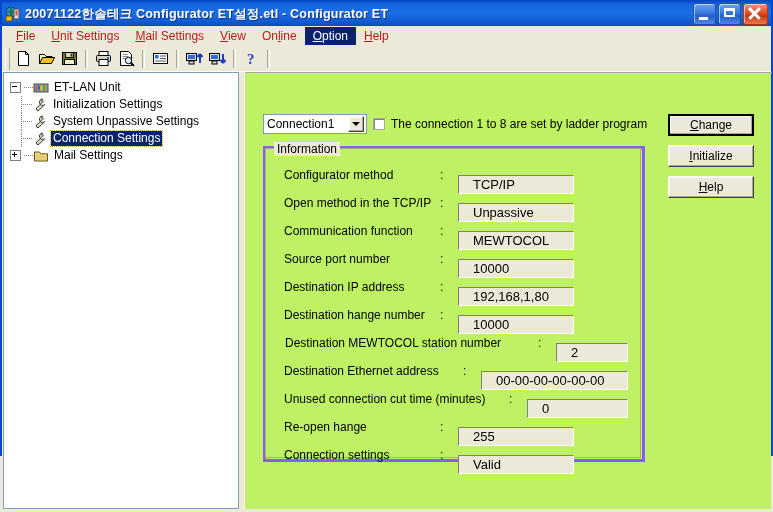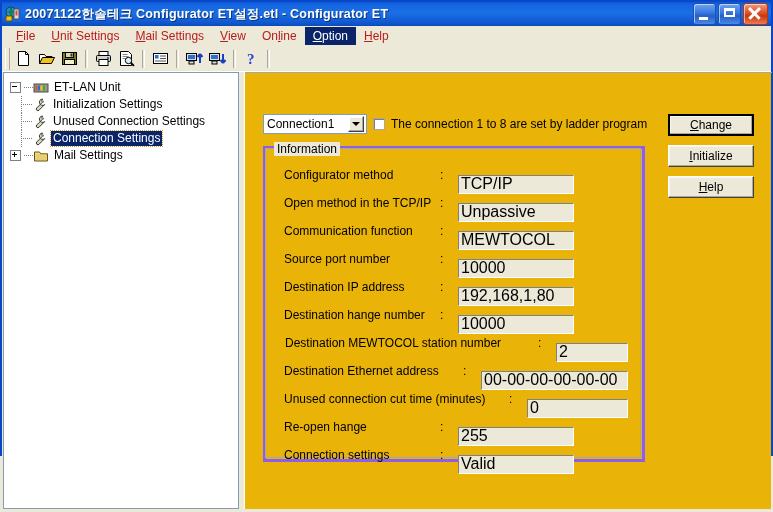--- a/index.html
+++ b/index.html
@@ -90,21 +90,21 @@
   .dotline{width:9px;height:1px;border-top:1px dotted #808080;flex:0 0 auto;}
   .vline{width:1px;height:17px;border-left:1px dotted #808080;flex:0 0 auto;margin-right:0;}
   .ico{width:16px;height:16px;margin-right:3px;flex:0 0 auto;position:relative;}
 
   
   .splitter{position:absolute;left:238px;top:46px;width:4px;height:437px;background:#ece9d8;}
 
   
   .right-panel{
     position:absolute;left:242px;top:46px;width:527px;height:437px;
-    background:#eab308;border-left:1px solid #ffffff;box-sizing:border-box;
+    background:#bef264;border-left:1px solid #ffffff;box-sizing:border-box;
   }
   .rp-topline{position:absolute;left:0;top:0;width:527px;height:1px;background:#aca899;}
 
   .combo{
     position:absolute;left:18px;top:42px;width:104px;height:20px;
     background:#fff;border:1px solid #7f9db9;box-sizing:border-box;
     display:flex;align-items:center;font-size:12px;
   }
   .combo .cval{padding-left:3px;flex:1 1 auto;white-space:nowrap;overflow:hidden;}
   .combo .cbtn{
@@ -146,21 +146,21 @@
   .gb-title{
     position:absolute;left:8px;top:-7px;background:#ece9d8;padding:0 3px;font-size:12px;z-index:2;
   }
   .row{position:absolute;height:20px;left:0;display:flex;align-items:center;font-size:12px;}
   .row .rlabel{position:absolute;white-space:nowrap;}
   .row .rcolon{position:absolute;}
   .field{
     position:absolute;height:19px;background:#ece9d8;
     border:1px solid;border-color:#808080 #fff #fff #808080;
     box-sizing:border-box;display:flex;align-items:center;
-    font-size:16px;padding-left:2px;white-space:nowrap;overflow:hidden;margin-top:18px;
+    font-size:13px;padding-left:14px;white-space:nowrap;overflow:hidden;margin-top:18px;
   }
 </style>
 </head>
 <body>
 
 <div id="app">
 
   <div class="titlebar">
     <div class="title-icon">
       <svg width="16" height="16" viewBox="0 0 16 16">
@@ -305,21 +305,21 @@
 
         <div class="tnode" style="padding-left:11px">
           <div class="vline"></div>
           <div class="dotline"></div>
           <div class="ico">
             <svg width="16" height="16" viewBox="0 0 16 16">
               <path d="M10.5 2 a3.2 3.2 0 1 0 2.2 5.6 l-5.6 5.6 a1.6 1.6 0 0 1-2.3-2.3 l5.6-5.6 A3.2 3.2 0 0 1 10.5 2 z" fill="#d9d4c0" stroke="#3a3a2e" stroke-width="1"></path>
               <circle cx="11" cy="4.6" r="1.1" fill="#8c8878"></circle>
             </svg>
           </div>
-          <div class="lbl">Unused Connection Settings</div>
+          <div class="lbl">System Unpassive Settings</div>
         </div>
 
         <div class="tnode" style="padding-left:11px">
           <div class="vline"></div>
           <div class="dotline"></div>
           <div class="ico">
             <svg width="16" height="16" viewBox="0 0 16 16">
               <path d="M10.5 2 a3.2 3.2 0 1 0 2.2 5.6 l-5.6 5.6 a1.6 1.6 0 0 1-2.3-2.3 l5.6-5.6 A3.2 3.2 0 0 1 10.5 2 z" fill="#d9d4c0" stroke="#3a3a2e" stroke-width="1"></path>
               <circle cx="11" cy="4.6" r="1.1" fill="#8c8878"></circle>
             </svg>

